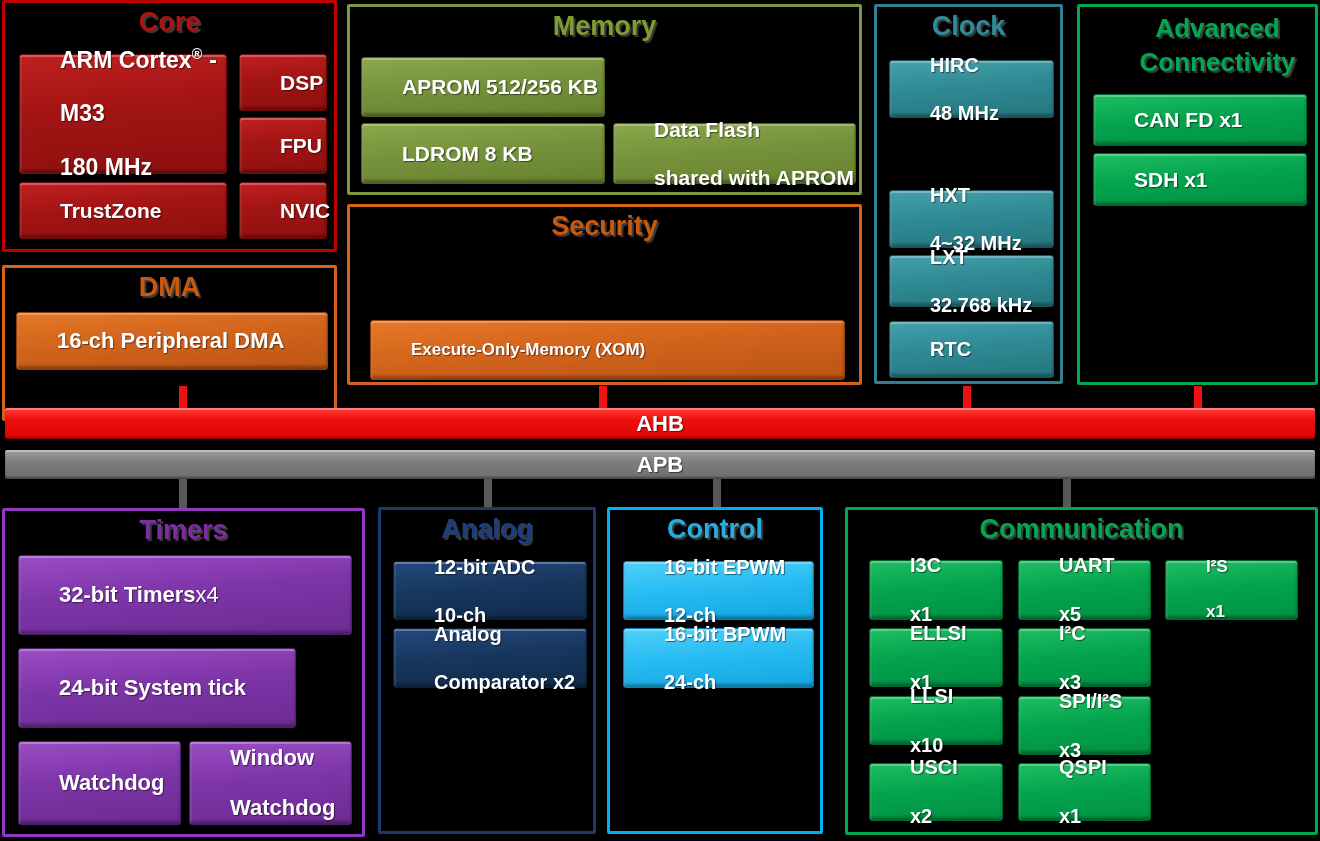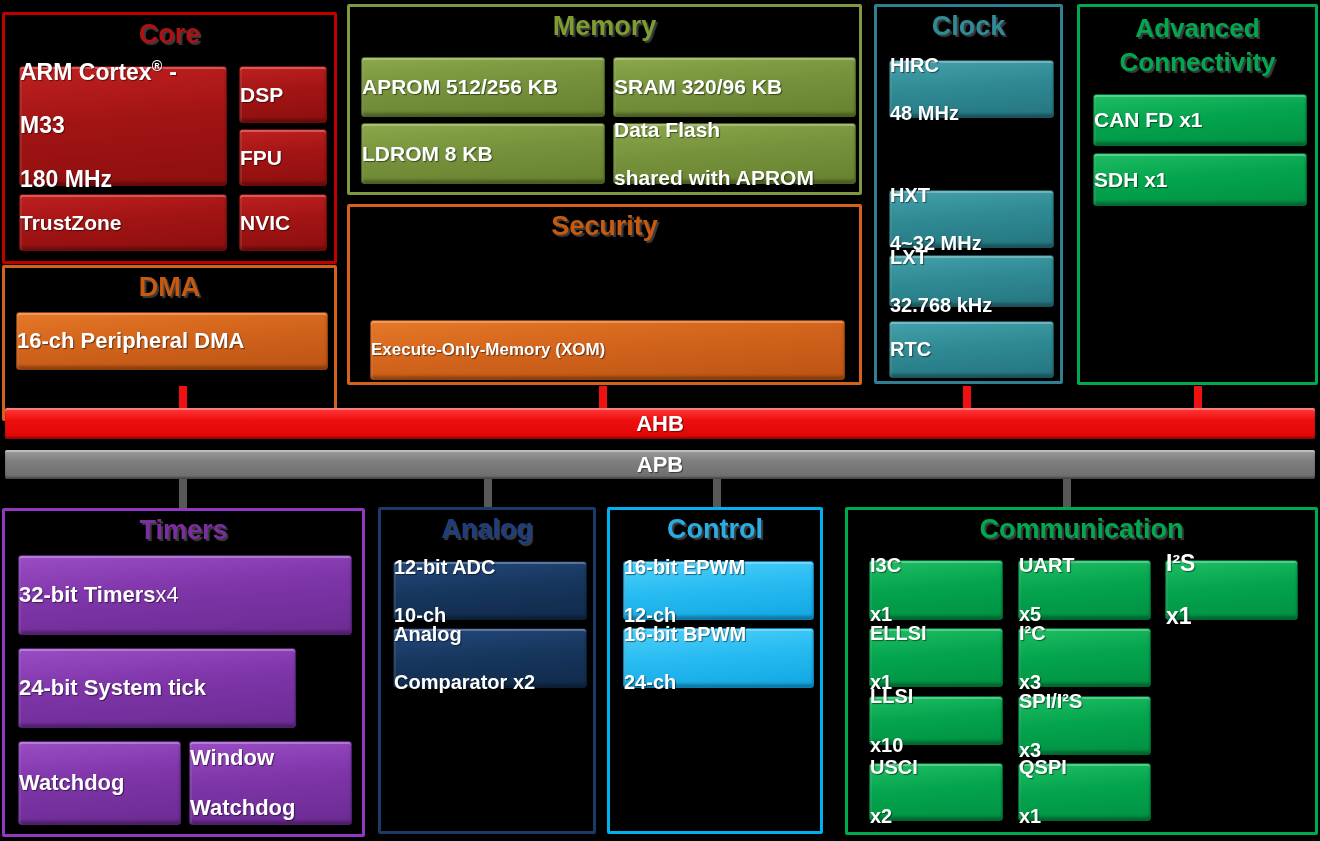--- a/index.html
+++ b/index.html
@@ -7,21 +7,21 @@
           font-family:"Liberation Sans",sans-serif;overflow:hidden;}
   .panel{position:absolute;border:3px solid #fff;background:#000;box-sizing:border-box;border-radius:2px;}
   .ttl{position:absolute;left:0;right:0;top:2px;margin:0;text-align:center;font-weight:bold;font-size:27px;
        text-shadow:2px 2px 1px rgba(72,72,72,.85);line-height:1.3;}
   .ttl2{position:absolute;left:0;right:0;top:4px;margin:0;text-align:center;font-weight:bold;font-size:26px;
         text-shadow:2px 2px 1px rgba(72,72,72,.85);line-height:1.32;}
   .blk{position:absolute;display:flex;flex-direction:column;align-items:flex-start;justify-content:center;
        border-radius:3px;color:#fff;font-weight:bold;text-align:center;box-sizing:border-box;
        text-shadow:1px 1px 1px rgba(0,0,0,.5);
        box-shadow:inset 0 2px 0 rgba(255,255,255,.28),inset 2px 0 0 rgba(255,255,255,.10),inset 0 -3px 3px rgba(0,0,0,.30);gap:20px;}
-  .line{display:block;}
+  .line{display:block;padding-left:40px;}
   .sup{font-size:.62em;vertical-align:super;}
   .dash{margin-left:7px;}
   .sfx{font-weight:normal;}
 
   
   .s-red{border-color:#C00000}.s-orange{border-color:#D4621A}.s-olive{border-color:#7E9941}
   .s-teal{border-color:#2F7E91}.s-green{border-color:#00A94E}.s-purple{border-color:#9038C0}
   .s-navy{border-color:#1B3A68}.s-cyan{border-color:#00B0F0}
 
   
@@ -46,21 +46,21 @@
            box-shadow:inset 0 2px 0 rgba(255,255,255,.35),inset 0 -2px 2px rgba(0,0,0,.35);}
   .stub{position:absolute;width:8px;}
   .stub-red{background:#EE1111;}
   .stub-gray{background:#585858;}
 </style>
 </head>
 <body>
 
 <div class="canvas">
 
-  <section class="panel s-red" style="left:2px;top:12px;width:335px;height:252px">
+  <section class="panel s-red" style="left:2px;top:0;width:335px;height:252px">
     <h2 class="ttl t-red">Core</h2>
     <div class="blk b-red" style="left:14px;top:51px;width:208px;height:120px;font-size:23px;line-height:1.45">
       <span class="line"><span>ARM Cortex</span><sup class="sup">®</sup><span class="dash">-</span></span>
       <span class="line">M33</span>
       <span class="line">180 MHz</span>
     </div>
     <div class="blk b-red" style="left:234px;top:51px;width:88px;height:57px;font-size:21px">
         <span class="line">DSP</span>
       </div>
     <div class="blk b-red" style="left:234px;top:114px;width:88px;height:57px;font-size:21px">
@@ -78,23 +78,20 @@
     <h2 class="ttl t-orange">DMA</h2>
     <div class="blk b-orange" style="left:11px;top:44px;width:312px;height:58px;font-size:22px">
         <span class="line">16-ch Peripheral DMA</span>
       </div>
   </section>
 
   <section class="panel s-olive" style="left:347px;top:4px;width:515px;height:191px">
     <h2 class="ttl t-olive">Memory</h2>
     <div class="blk b-olive" style="left:11px;top:50px;width:244px;height:60px;font-size:21px">
         <span class="line">APROM 512/256 KB</span>
-      </div>
-    <div class="blk b-olive" style="left:263px;top:50px;width:243px;height:60px;font-size:21px">
-        <span class="line">SRAM 320/96 KB</span>
       </div>
     <div class="blk b-olive" style="left:11px;top:116px;width:244px;height:61px;font-size:21px">
         <span class="line">LDROM 8 KB</span>
       </div>
     <div class="blk b-olive" style="left:263px;top:116px;width:243px;height:61px;font-size:21px;line-height:1.32">
       <span class="line">Data Flash</span>
       <span class="line">shared with APROM</span>
     </div>
   </section>
 
@@ -198,21 +195,21 @@
   <section class="panel s-green" style="left:845px;top:507px;width:473px;height:328px">
     <h2 class="ttl t-green">Communication</h2>
     <div class="blk b-green" style="left:21px;top:50px;width:134px;height:60px;font-size:20px;line-height:1.45">
       <span class="line">I3C</span>
         <span class="line">x1</span>
       </div>
     <div class="blk b-green" style="left:170px;top:50px;width:133px;height:60px;font-size:20px;line-height:1.45">
       <span class="line">UART</span>
         <span class="line">x5</span>
       </div>
-    <div class="blk b-green" style="left:317px;top:50px;width:133px;height:60px;font-size:23px;line-height:1.45">
+    <div class="blk b-green" style="left:317px;top:50px;width:133px;height:60px;font-size:17px;line-height:1.45">
       <span class="line">I²S</span>
         <span class="line">x1</span>
       </div>
     <div class="blk b-green" style="left:21px;top:118px;width:134px;height:59px;font-size:20px;line-height:1.45">
       <span class="line">ELLSI</span>
         <span class="line">x1</span>
       </div>
     <div class="blk b-green" style="left:170px;top:118px;width:133px;height:59px;font-size:20px;line-height:1.45">
       <span class="line">I²C</span>
         <span class="line">x3</span>

